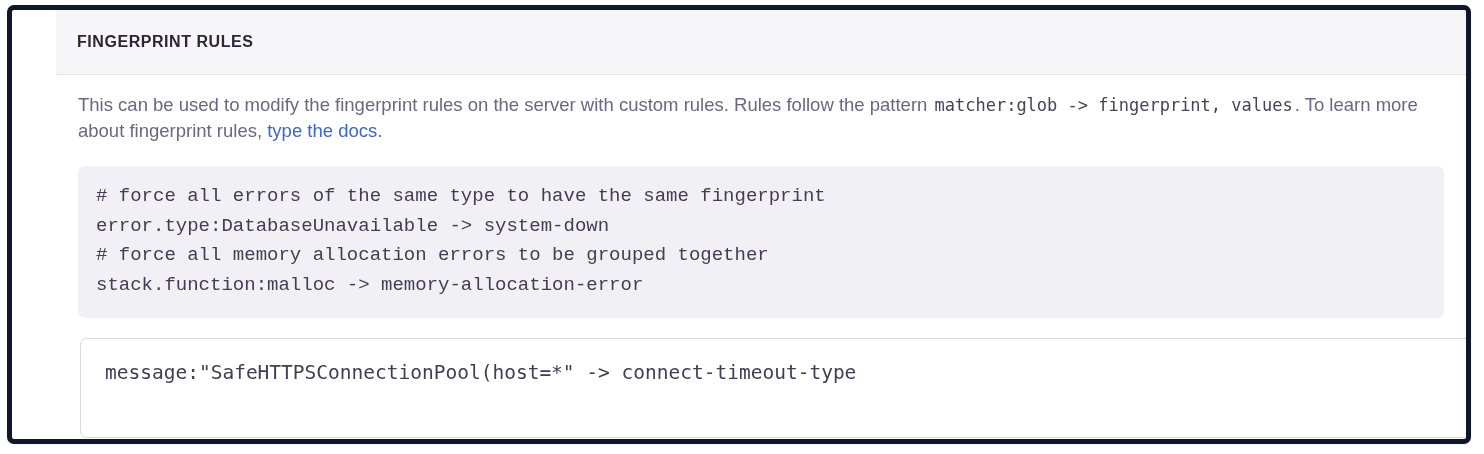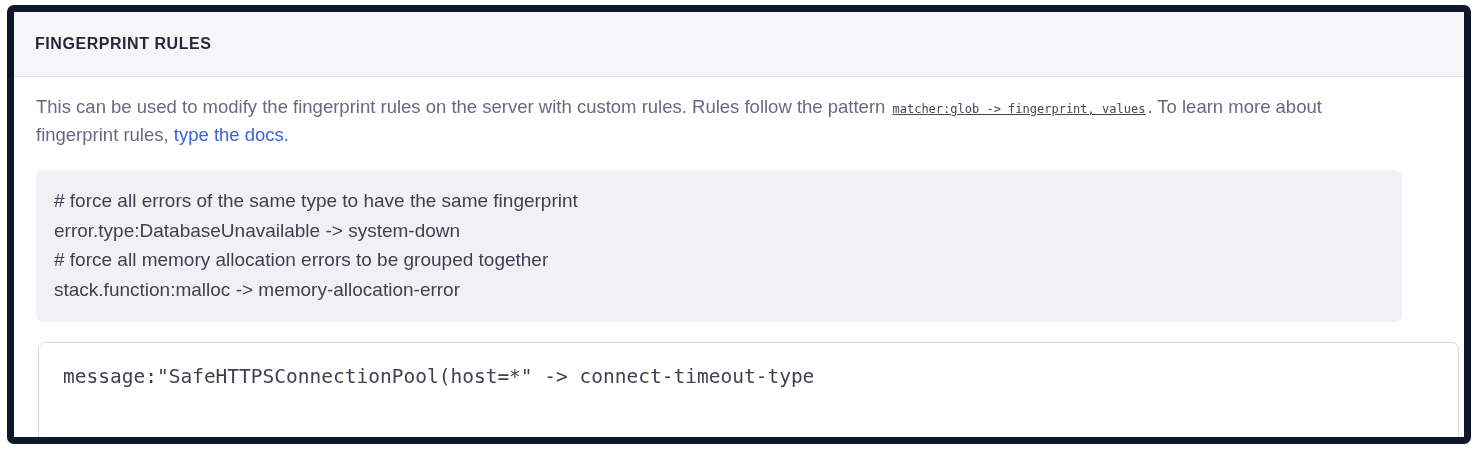--- a/index.html
+++ b/index.html
@@ -16,24 +16,25 @@
   }
 
   .panel {
     position: absolute;
     left: 7px;
     top: 5px;
     width: 1464px;
     height: 439px;
     box-sizing: border-box;
     background: #ffffff;
-    border: 7px solid #0f172a;
+    border: 5px solid #0f172a;
     border-radius: 7px;
     box-shadow: 0 1px 2px rgba(43, 34, 51, 0.05);
     overflow: hidden;
+    padding-left: 44px;
   }
 
   .panel-header {
     height: 65px;
     box-sizing: border-box;
     background: #f6f6f9;
     border-bottom: 1px solid #e6e4ea;
     display: flex;
     align-items: center;
     padding: 0 21px;
@@ -55,41 +56,40 @@
   .description {
     font-size: 18.5px;
     line-height: 26px;
     color: #6e6681;
     margin: 0;
     max-width: 1350px;
   }
 
   .inline-code {
     font-family: "DejaVu Sans Mono", "Liberation Mono", monospace;
-    font-size: 12px;
+    font-size: 17px;
     color: #4a4257;
     white-space: pre;
     padding: 0 2px;
-    text-decoration: underline;
   }
 
   .doc-link {
     color: #3b64d9;
     text-decoration: none;
   }
   .link-period { color: #3b64d9; }
 
   .code-block {
     margin: 22px 0 16px 0;
     padding: 16px 18px 18px 18px;
     background: #f1f1f5;
     border-radius: 7px;
     width: 1366px;
     box-sizing: border-box;
-    font-family: Liberation Sans, sans-serif;
+    font-family: Liberation Mono, monospace;
     font-size: 19px;
     line-height: 29.5px;
     color: #443c52;
     white-space: pre;
     overflow: hidden;
   }
 
   .rule-input {
     display: block;
     margin: 20px 0 0 2px;

